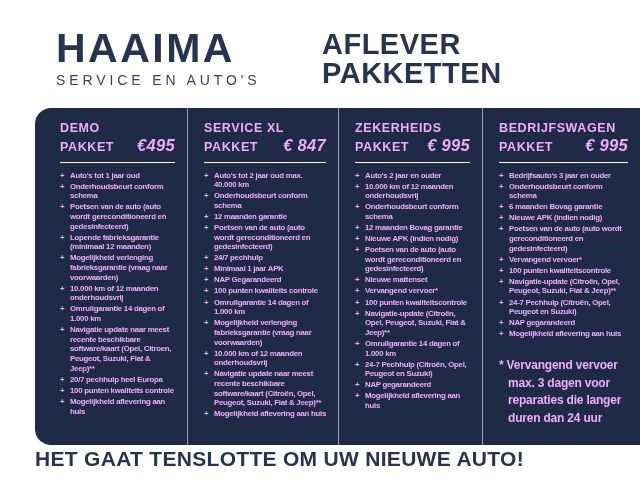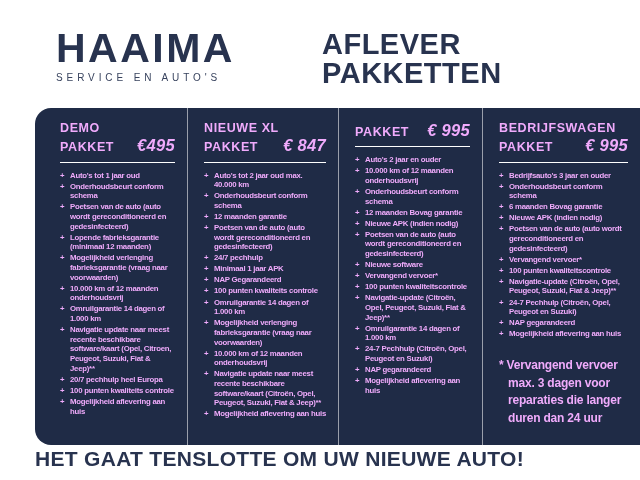--- a/index.html
+++ b/index.html
@@ -8,21 +8,21 @@
     background:#ffffff;font-family:"Liberation Sans",sans-serif;
     -webkit-font-smoothing:antialiased;
   }
   
   .logo{position:absolute;left:56px;top:28px;}
   .logo-title{
     font-size:41px;font-weight:bold;letter-spacing:2.5px;
     color:#28334f;line-height:1;
   }
   .logo-sub{
-    font-size:10px;letter-spacing:3.9px;color:#38435e;
+    font-size:14px;letter-spacing:3.9px;color:#38435e;
     margin-top:3px;font-weight:normal;
   }
   .page-title{
     position:absolute;left:286px;top:30px;
     font-size:29px;font-weight:bold;color:#28334f;
     line-height:1.0;letter-spacing:0.5px;margin-left:36px;
   }
   
   .panel{
     position:absolute;left:35px;top:108px;width:605px;height:337px;
@@ -131,21 +131,21 @@
         </li>
         <li>
           <span class="plus">+</span>
           <span class="itxt">Mogelijkheid aflevering aan huis</span>
         </li>
       </ul>
   </div>
 
   <div class="col col-2">
     <div class="pkg-header">
-      <div class="pkg-name">NIEUWE XL</div>
+      <div class="pkg-name">SERVICE XL</div>
       <div class="pkg-line2">
         <span class="pkg-name">PAKKET</span>
         <span class="pkg-price">€ 847</span>
       </div>
     </div>
     <ul class="items">
         <li>
           <span class="plus">+</span>
           <span class="itxt">Auto's tot 2 jaar oud max. 40.000 km</span>
         </li>
@@ -195,20 +195,21 @@
         </li>
         <li>
           <span class="plus">+</span>
           <span class="itxt">Mogelijkheid aflevering aan huis</span>
         </li>
       </ul>
   </div>
 
   <div class="col col-3">
     <div class="pkg-header">
+      <div class="pkg-name">ZEKERHEIDS</div>
       <div class="pkg-line2">
         <span class="pkg-name">PAKKET</span>
         <span class="pkg-price">€ 995</span>
       </div>
     </div>
     <ul class="items">
         <li>
           <span class="plus">+</span>
           <span class="itxt">Auto's 2 jaar en ouder</span>
         </li>
@@ -227,21 +228,21 @@
         <li>
           <span class="plus">+</span>
           <span class="itxt">Nieuwe APK (indien nodig)</span>
         </li>
         <li>
           <span class="plus">+</span>
           <span class="itxt">Poetsen van de auto (auto wordt gereconditioneerd en gedesinfecteerd)</span>
         </li>
         <li>
           <span class="plus">+</span>
-          <span class="itxt">Nieuwe software</span>
+          <span class="itxt">Nieuwe mattenset</span>
         </li>
         <li>
           <span class="plus">+</span>
           <span class="itxt">Vervangend vervoer*</span>
         </li>
         <li>
           <span class="plus">+</span>
           <span class="itxt">100 punten kwaliteitscontrole</span>
         </li>
         <li>

